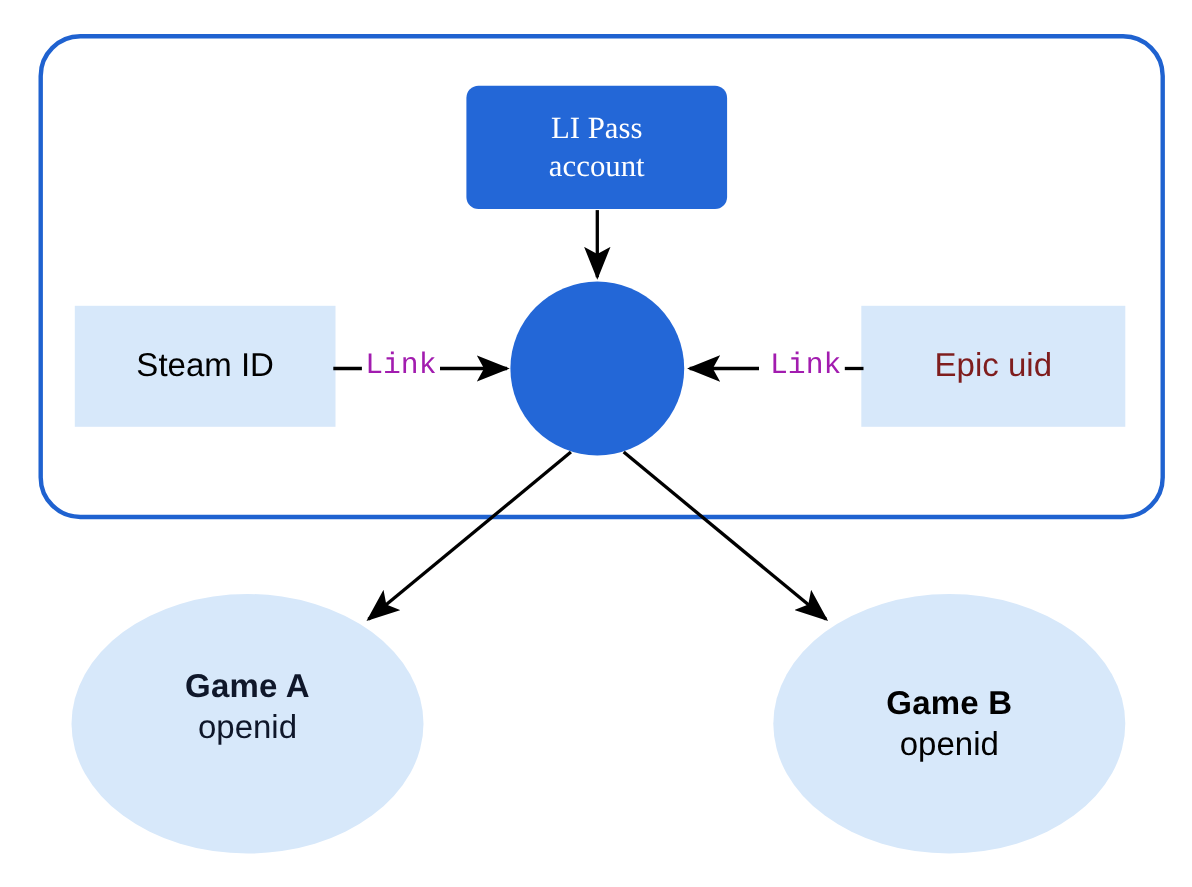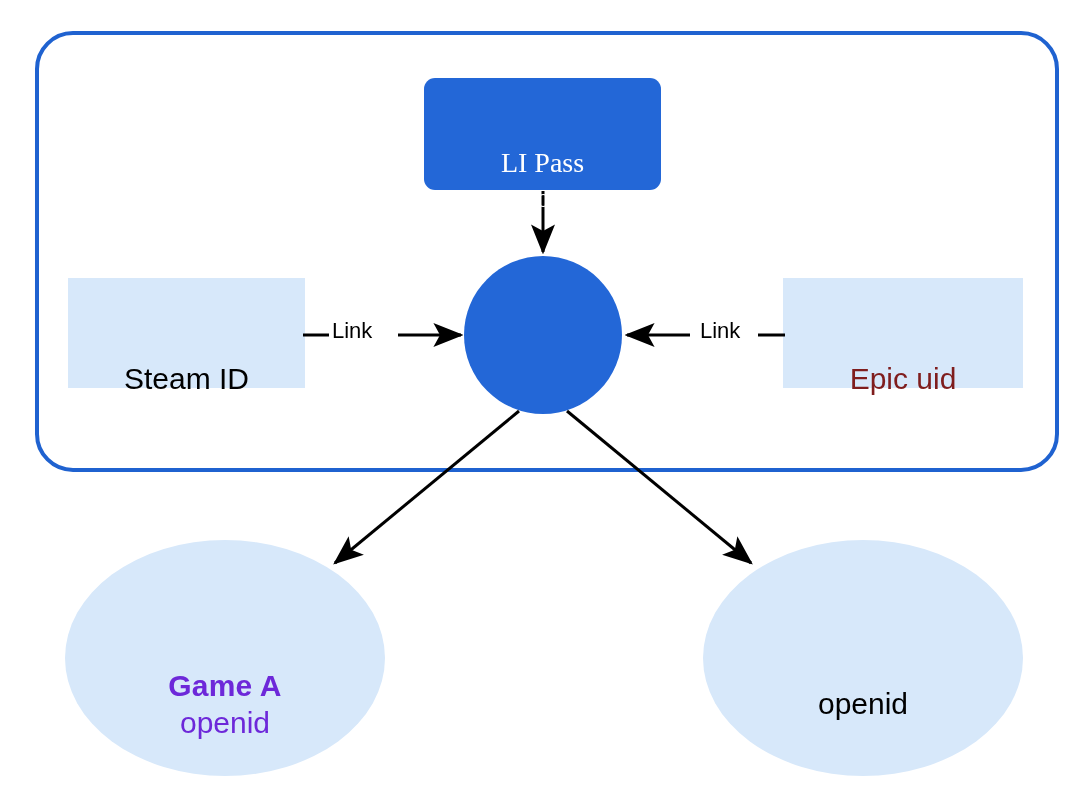--- a/index.html
+++ b/index.html
@@ -34,21 +34,20 @@
   
   .node-label {
     position: absolute;
     display: flex;
     flex-direction: column;
     align-items: center;
     justify-content: center;
     text-align: center;
     line-height: 1.25;
     pointer-events: none;
-    margin-top: 46px;
   }
 
   
   #li-pass-box {
     left: 424px;
     top: 78px;
     width: 237px;
     height: 112px;
     color: #ffffff;
     font-family: "Liberation Serif", serif;
@@ -82,44 +81,44 @@
     top: 278px;
     width: 240px;
     height: 110px;
     color: #7f1d1d;
     font-size: 30px;
   }
 
   
   .link-label {
     position: absolute;
-    font-family: Liberation Sans, sans-serif;
-    font-size: 22px;
-    color: #000000;
+    font-family: Liberation Mono, monospace;
+    font-size: 27px;
+    color: #a21caf;
     background: #ffffff;
     padding: 0 3px;
     pointer-events: none;
     line-height: 1;
   }
   #link-label-left {
     left: 329px;
     top: 320px;
   }
   #link-label-right {
     left: 697px;
     top: 320px;
   }
 
   
   #game-a-ellipse-label {
     left: 65px;
-    top: 540px;
+    top: 525px;
     width: 320px;
     height: 236px;
-    color: #6d28d9;
+    color: #0f172a;
   }
   #game-b-ellipse-label {
     left: 703px;
     top: 540px;
     width: 320px;
     height: 236px;
     color: #000000;
   }
   .game-title {
     font-size: 30px;
@@ -187,16 +186,17 @@
   <div class="link-label" id="link-label-left">Link</div>
 
   <div class="link-label" id="link-label-right">Link</div>
 
   <div class="node-label" id="game-a-ellipse-label">
     <span class="game-title">Game A</span>
     <span class="game-sub">openid</span>
   </div>
 
   <div class="node-label" id="game-b-ellipse-label">
+    <span class="game-title">Game B</span>
     <span class="game-sub">openid</span>
   </div>
 
 </div>
 
 </body></html>

